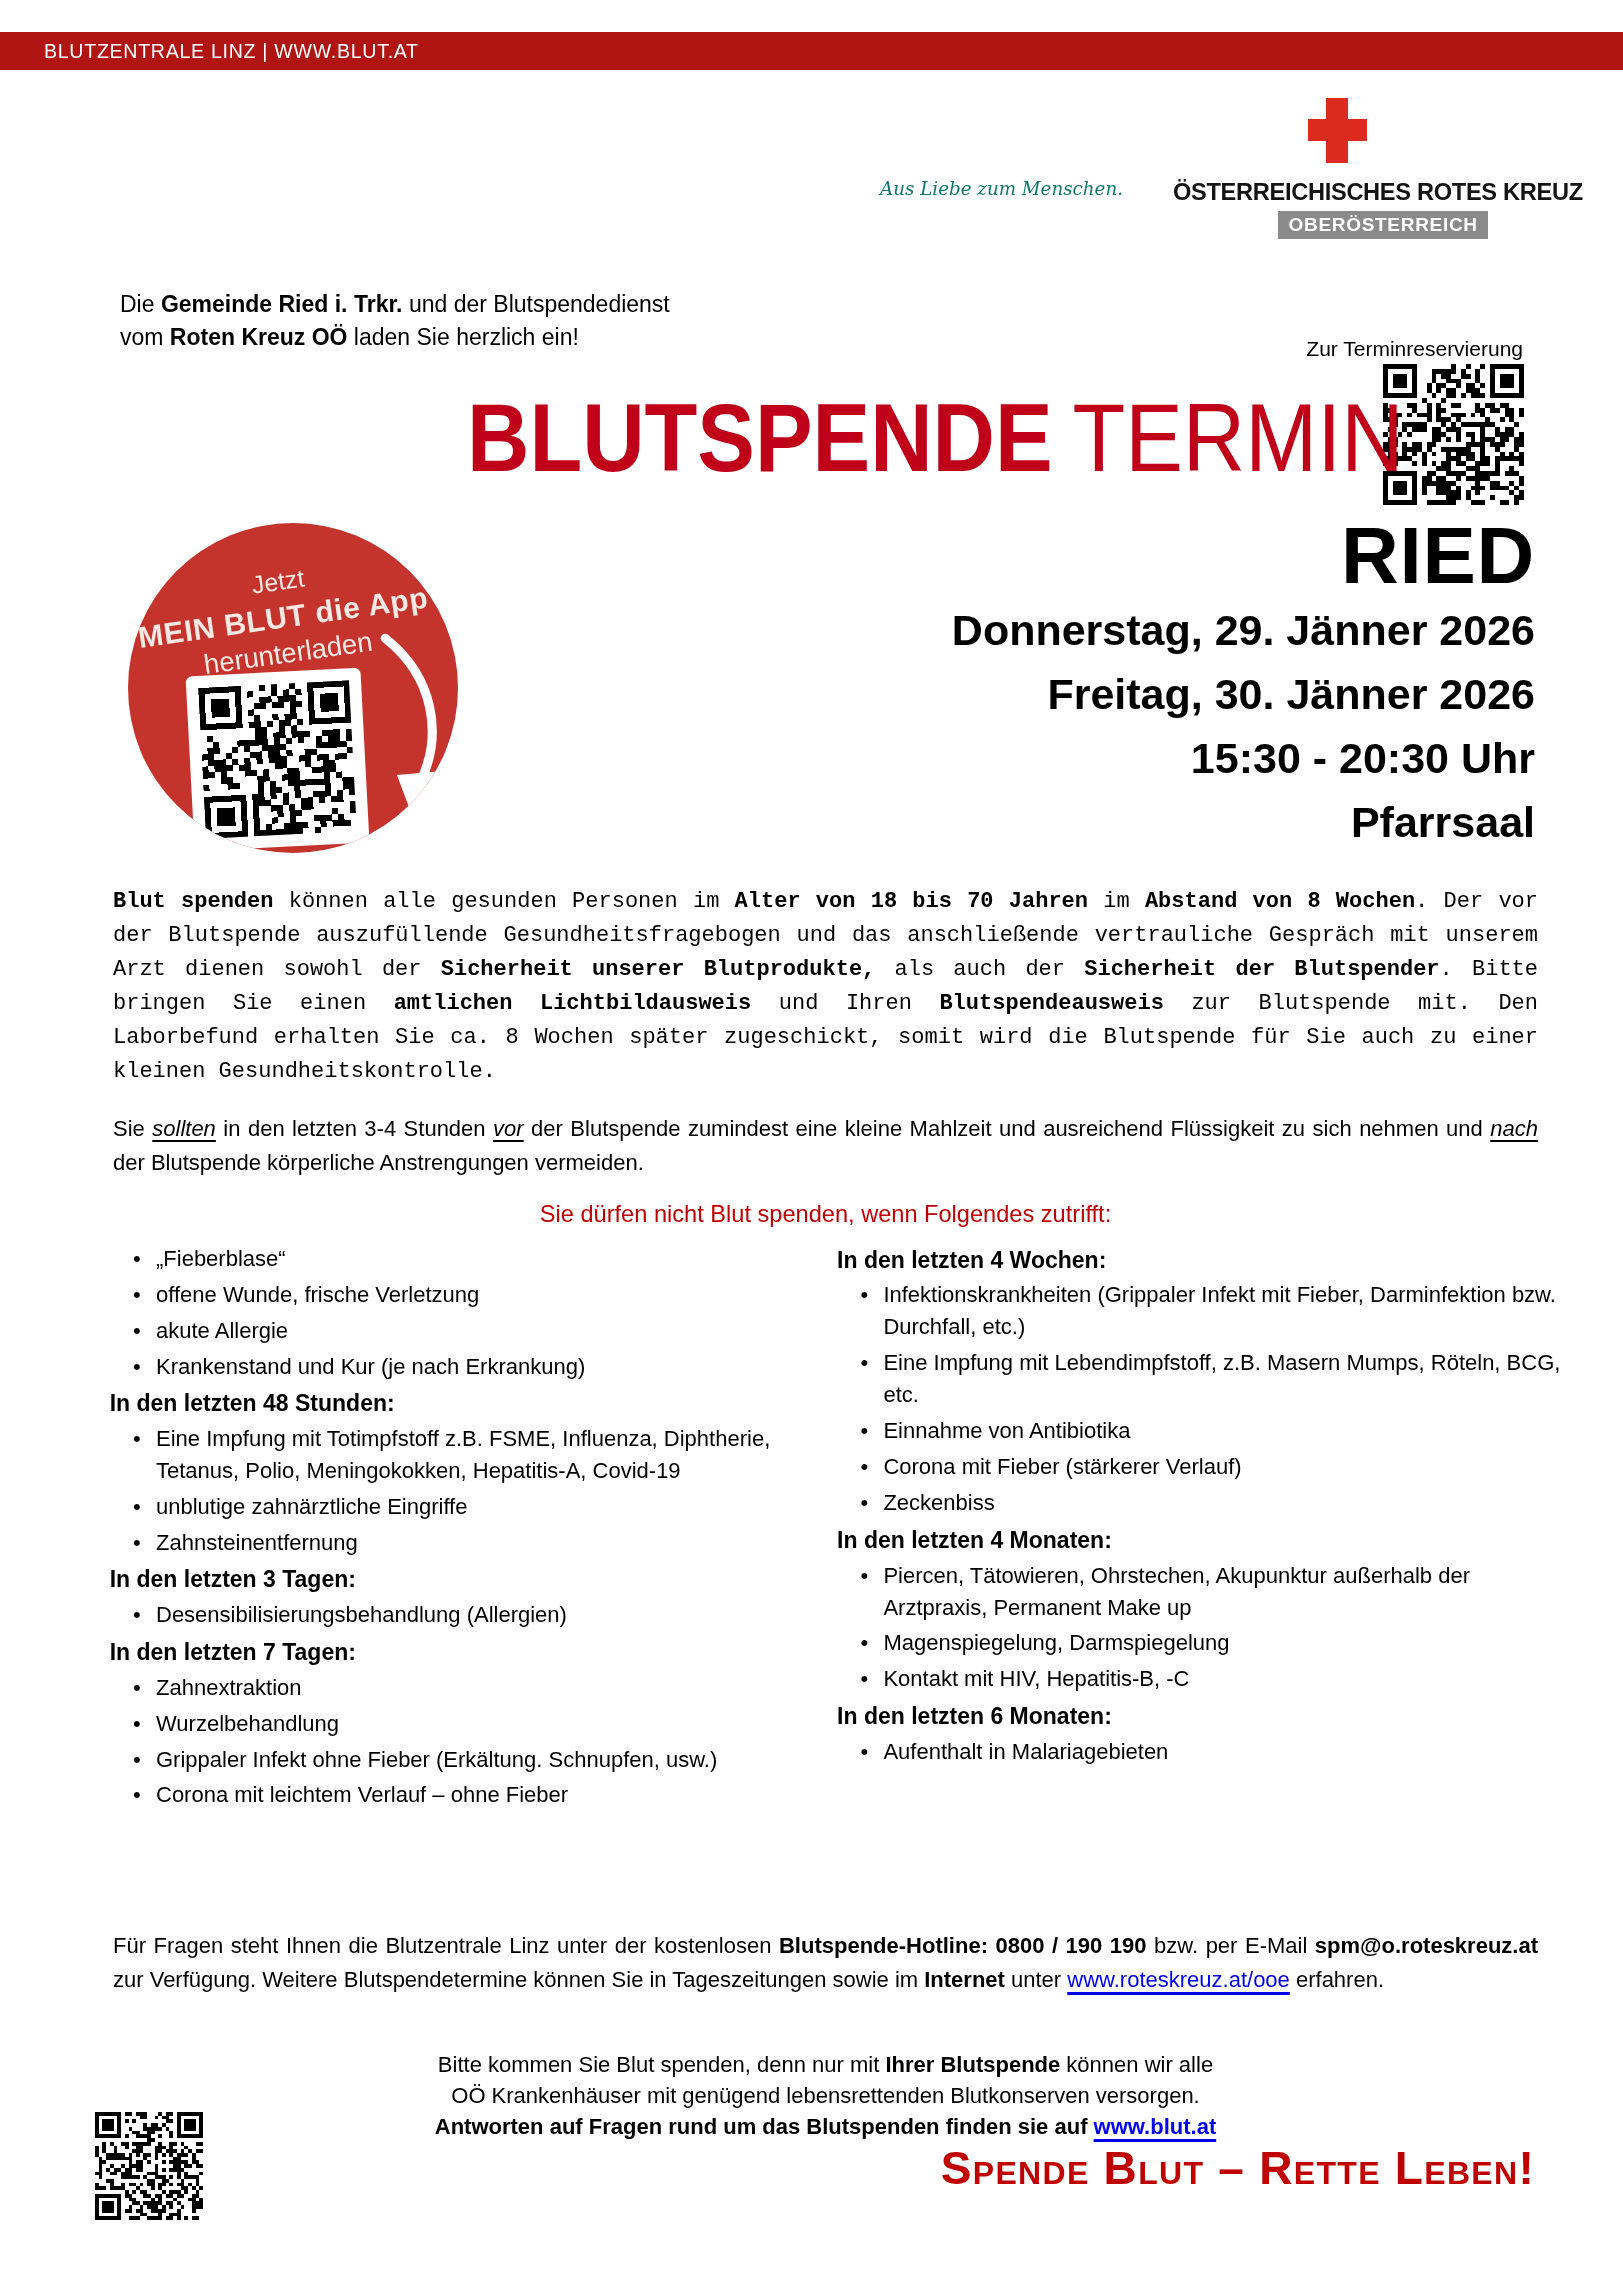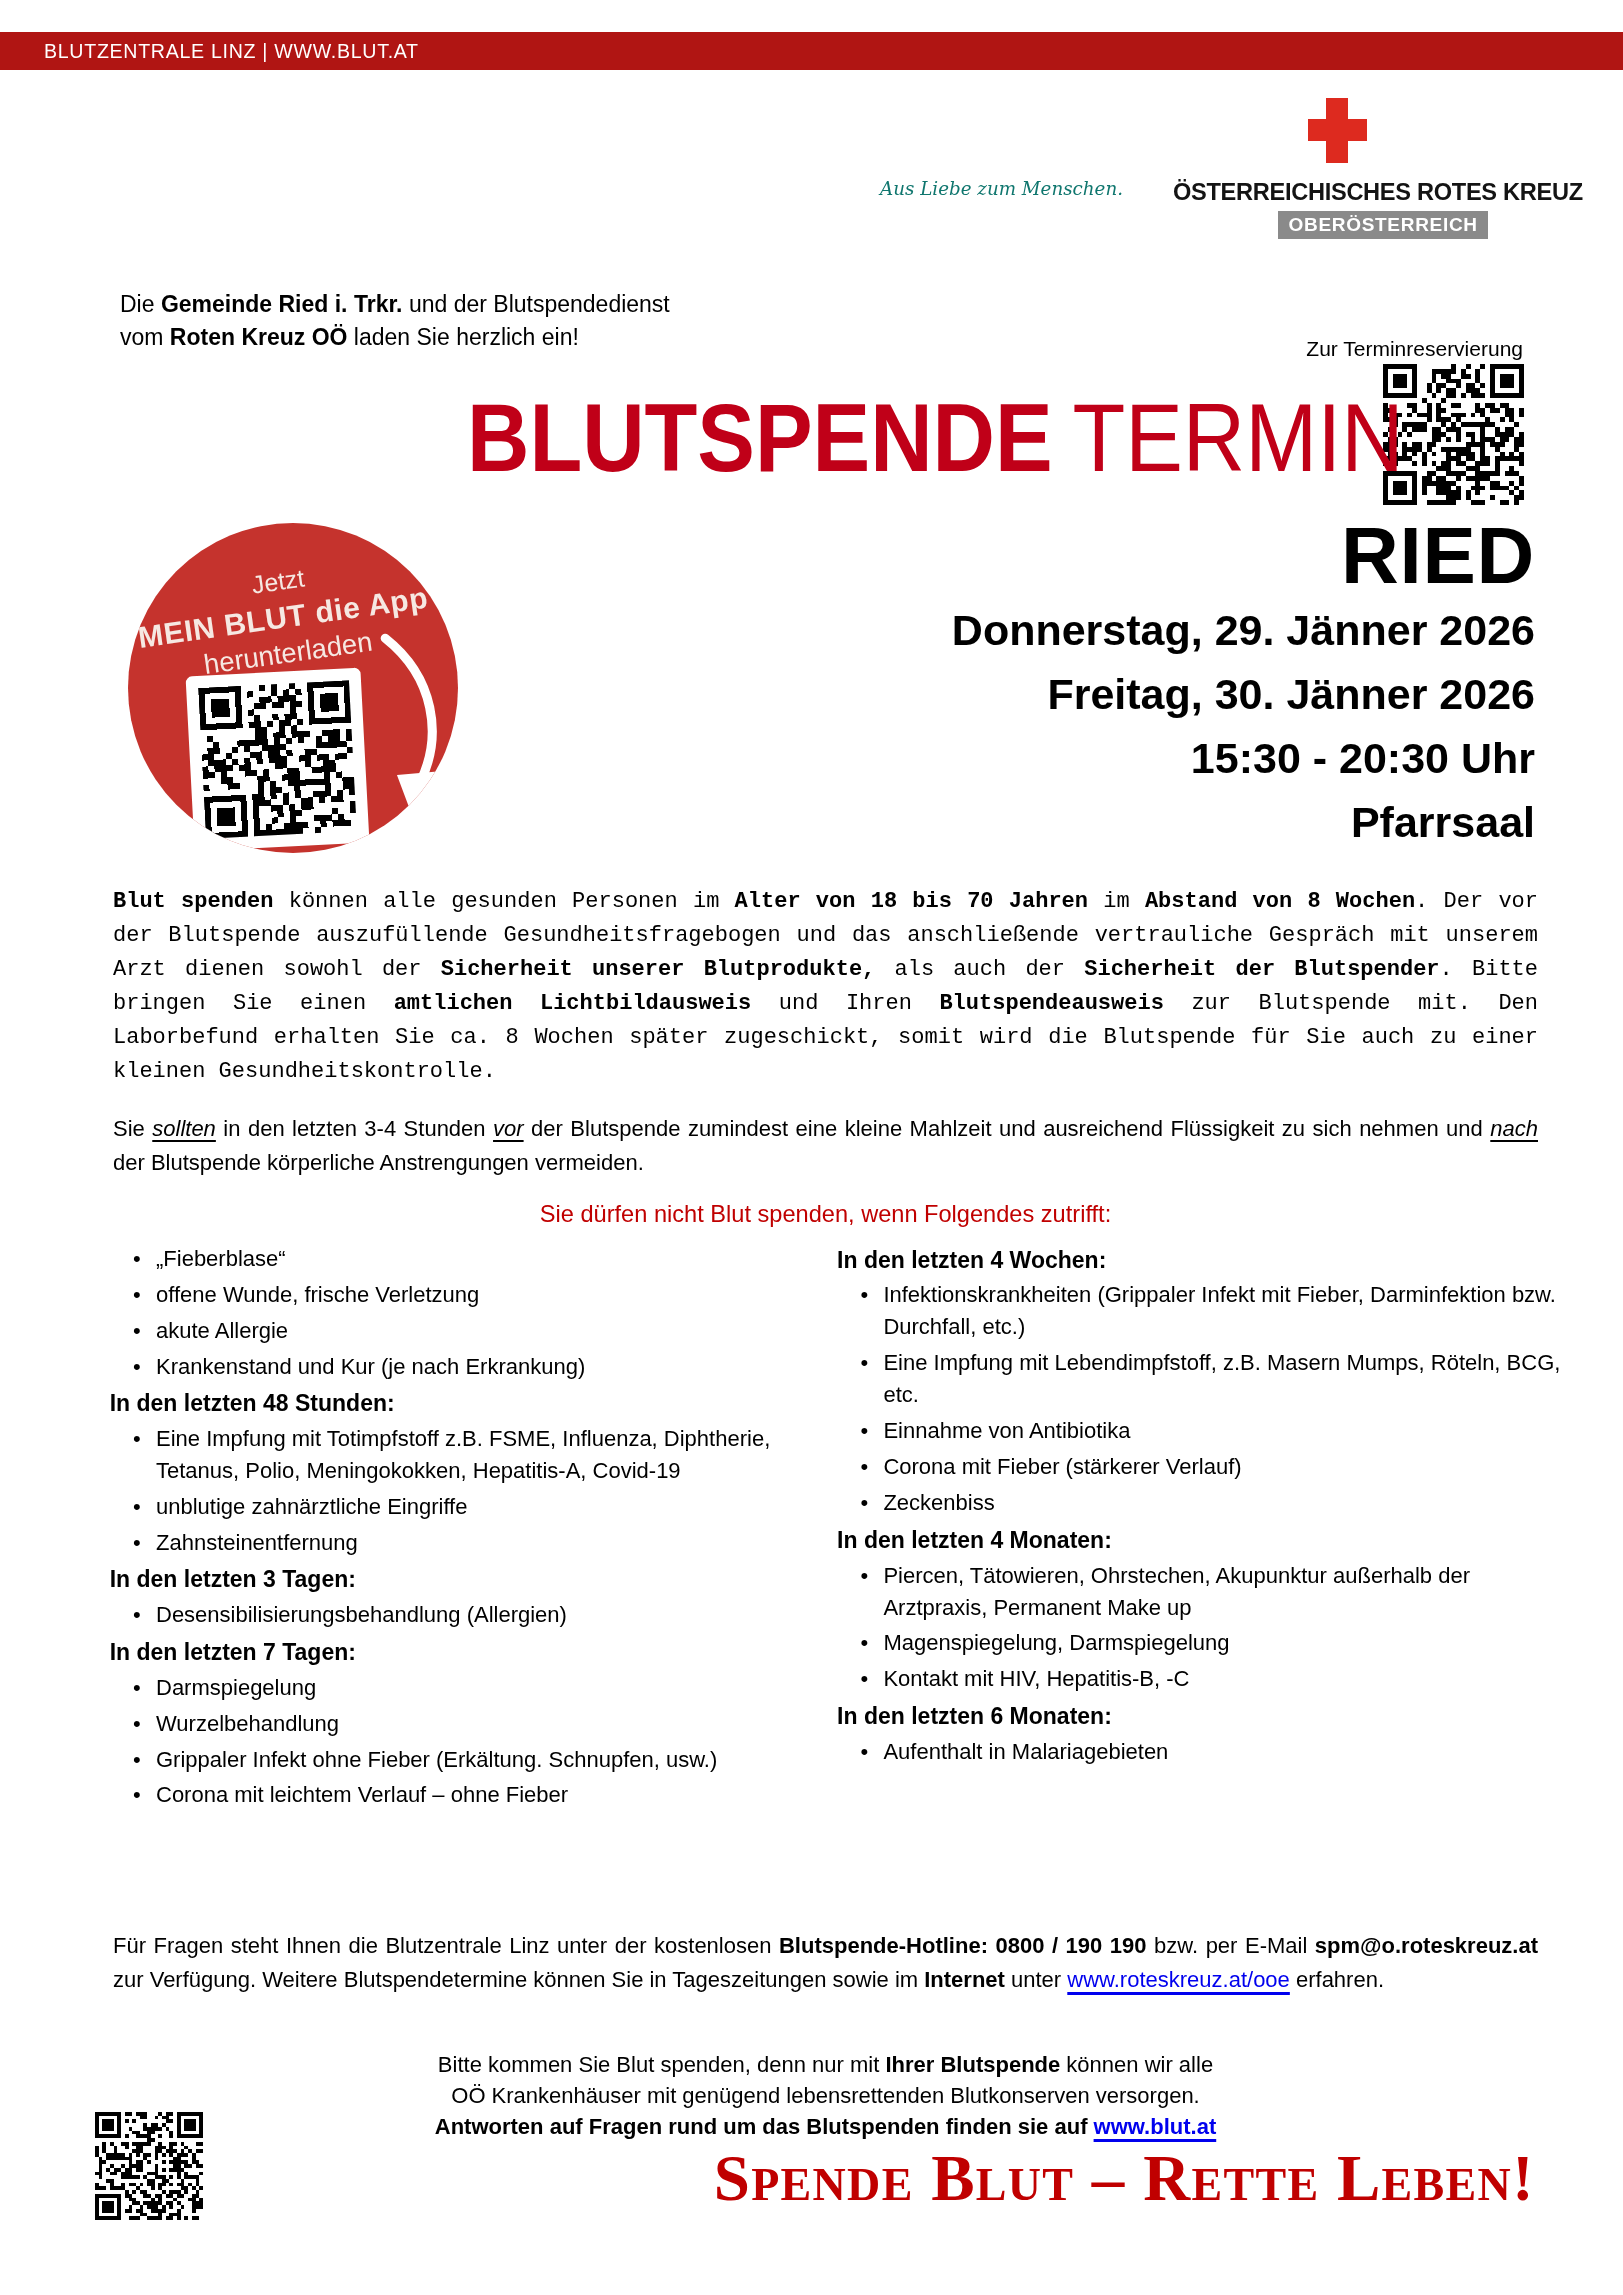--- a/index.html
+++ b/index.html
@@ -79,21 +79,21 @@
   .col-right{width:723px;margin-left:14.4px;}
   .list-header{font-weight:bold;font-size:23px;line-height:32px;margin:4.6px 0 3.3px -3.3px;}
   .bullet{position:relative;padding-left:43px;font-size:22px;line-height:32px;margin:3.9px 0;}
   .bullet .dot{position:absolute;left:20px;top:0;font-size:22px;}
   .bullet.justify .btext{display:block;text-align:justify;}
 
   
   .closing{position:absolute;left:113px;top:2049px;width:1425px;text-align:center;font-size:22px;line-height:31px;}
 
   
-  .slogan{position:absolute;right:88px;top:2141px;font-size:65px;font-weight:bold;color:var(--accent);font-variant:small-caps;letter-spacing:1.3px;white-space:nowrap;font-family:Liberation Serif, serif;}
+  .slogan{position:absolute;right:88px;top:2141px;font-size:46px;font-weight:bold;color:var(--accent);font-variant:small-caps;letter-spacing:1.3px;white-space:nowrap;}
 </style>
 </head>
 <body>
 
 <div class="page">
 
   <div class="topbar">
     <span class="topbar-text">BLUTZENTRALE LINZ | WWW.BLUT.AT</span>
   </div>
 
@@ -708,21 +708,21 @@
         <div class="bullet"><span class="dot">•</span><span class="btext">offene Wunde, frische Verletzung</span></div>
         <div class="bullet"><span class="dot">•</span><span class="btext">akute Allergie</span></div>
         <div class="bullet"><span class="dot">•</span><span class="btext">Krankenstand und Kur (je nach Erkrankung)</span></div>
         <div class="list-header">In den letzten 48 Stunden:</div>
         <div class="bullet"><span class="dot">•</span><span class="btext">Eine Impfung mit Totimpfstoff z.B. FSME, Influenza, Diphtherie, Tetanus, Polio, Meningokokken, Hepatitis-A, Covid-19</span></div>
         <div class="bullet"><span class="dot">•</span><span class="btext">unblutige zahnärztliche Eingriffe</span></div>
         <div class="bullet"><span class="dot">•</span><span class="btext">Zahnsteinentfernung</span></div>
         <div class="list-header">In den letzten 3 Tagen:</div>
         <div class="bullet"><span class="dot">•</span><span class="btext">Desensibilisierungsbehandlung (Allergien)</span></div>
         <div class="list-header">In den letzten 7 Tagen:</div>
-        <div class="bullet"><span class="dot">•</span><span class="btext">Darmspiegelung</span></div>
+        <div class="bullet"><span class="dot">•</span><span class="btext">Zahnextraktion</span></div>
         <div class="bullet"><span class="dot">•</span><span class="btext">Wurzelbehandlung</span></div>
         <div class="bullet justify">
           <span class="dot">•</span>
           <span class="btext">Grippaler Infekt ohne Fieber (Erkältung. Schnupfen, usw.)</span>
         </div>
         <div class="bullet"><span class="dot">•</span><span class="btext">Corona mit leichtem Verlauf – ohne Fieber</span></div>
       </div>
     <div class="col-right">
         <div class="list-header">In den letzten 4 Wochen:</div>
         <div class="bullet"><span class="dot">•</span><span class="btext">Infektionskrankheiten (Grippaler Infekt mit Fieber, Darminfektion bzw. Durchfall, etc.)</span></div>

